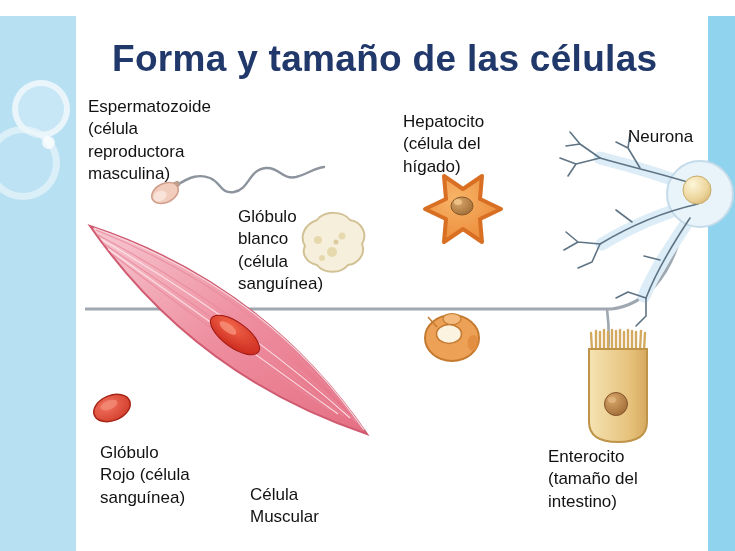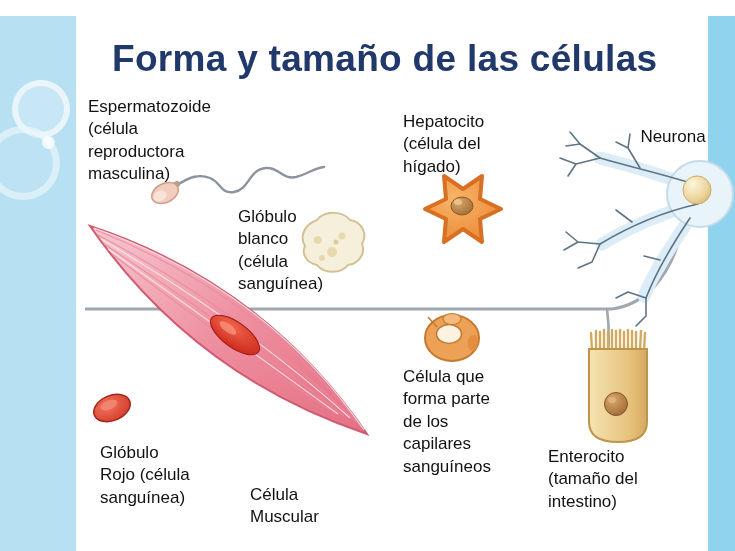--- a/index.html
+++ b/index.html
@@ -21,21 +21,21 @@
     position:absolute; left:112px; top:22px; width:585px;
     font-size:37px; font-weight:600; color:#21386b; letter-spacing:0.3px;
   }
   .label {
     position:absolute; color:#121212; font-size:17px; line-height:1.32;
     white-space:pre-line;
   }
   .lbl-sperm      { left:88px;  top:80px;  width:130px; }
   .lbl-wbc        { left:238px; top:190px; width:100px; }
   .lbl-hep        { left:403px; top:95px;  width:110px; }
-  .lbl-neuron     { left:628px; top:110px; width:90px;text-align:center;  }
+  .lbl-neuron     { left:628px; top:110px; width:90px;  }
   .lbl-rbc        { left:100px; top:426px; width:115px; }
   .lbl-muscle     { left:250px; top:424px; width:110px;margin-top:44px; }
   .lbl-capillary  { left:403px; top:350px; width:120px; }
   .lbl-enterocyte { left:548px; top:430px; width:120px; }
   .art { position:absolute; left:0; top:0; pointer-events:none; }
 </style>
 </head>
 <body>
 
 <div class="slide">
@@ -199,22 +199,17 @@
 sanguínea)</div>
   <div class="label lbl-hep">Hepatocito
 (célula del
 hígado)</div>
   <div class="label lbl-neuron">Neurona</div>
   <div class="label lbl-rbc">Glóbulo
 Rojo (célula
 sanguínea)</div>
   <div class="label lbl-muscle">Célula
 Muscular</div>
-  <div class="label lbl-capillary">Célula que
-forma parte
-de los
-capilares
-sanguíneos</div>
   <div class="label lbl-enterocyte">Enterocito
 (tamaño del
 intestino)</div>
 
 </div>
 
 </body></html>

